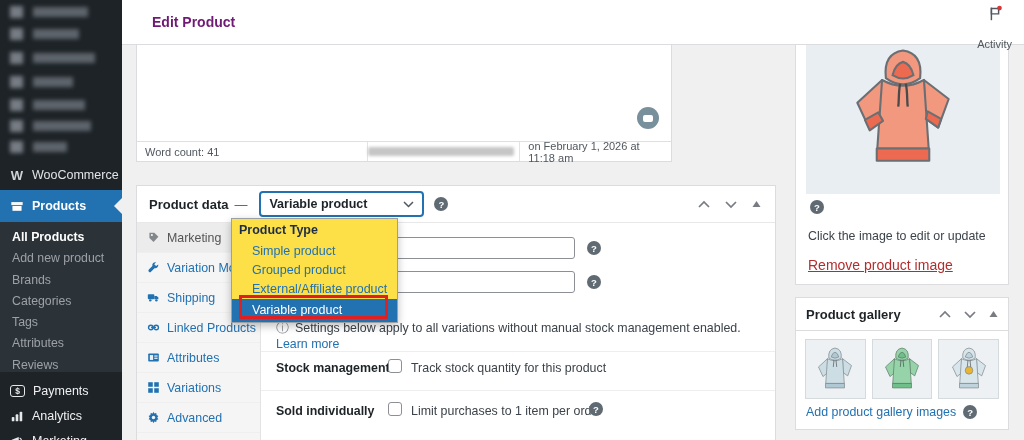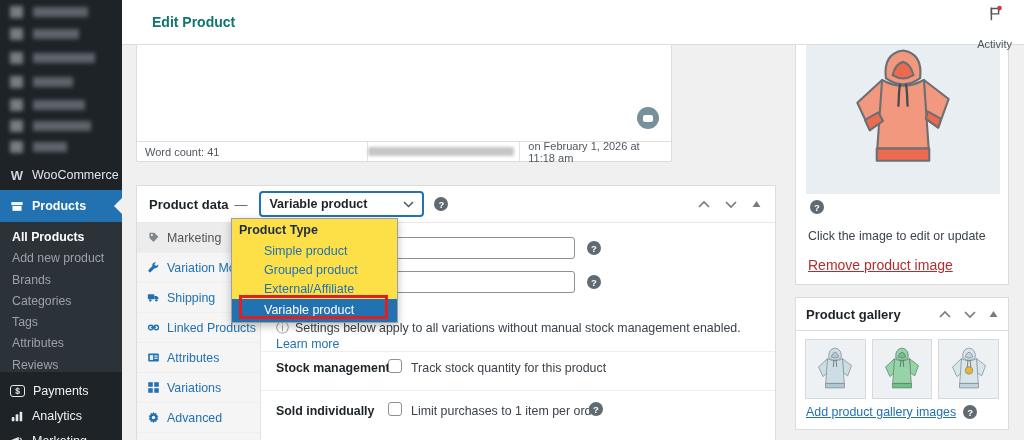--- a/index.html
+++ b/index.html
@@ -17,21 +17,21 @@
   #products-item { background:#2271b1; color:#fff; font-weight:600; height:32px; top:190px; }
   #products-item::after { content:""; position:absolute; right:0; top:50%; margin-top:-8px; border:8px solid transparent; border-right:8px solid #f0f0f1; border-left:none; }
   #sb-submenu { position:absolute; left:0; top:222px; width:122px; height:150px; background:#2c3338; padding-top:5px; }
   .sb-sub { display:block; padding-left:12px; line-height:21.3px; font-size:12.3px; color:#9ca1a8; cursor:pointer; }
   .sb-sub.current { color:#ffffff; font-weight:700; }
   .wc-w { font-weight:800; font-size:13px; color:#cfd3d7; width:14px; text-align:center; }
   .pay-ic { width:15px; height:12px; border:1.4px solid #e6e7e8; border-radius:3px; color:#e6e7e8; font-size:8.5px; font-weight:bold; display:flex; align-items:center; justify-content:center; }
 
   
   #topbar { position:absolute; left:122px; top:0; width:902px; height:45px; background:#fff; border-bottom:1px solid #dcdcde; z-index:4; }
-  #page-title { position:absolute; left:30px; top:14px; font-size:14px; font-weight:700; color:#0f766e; }
+  #page-title { position:absolute; left:30px; top:14px; font-size:14px; font-weight:700; color:#701a75; }
   #activity { position:absolute; right:12px; top:4px; display:flex; flex-direction:column; align-items:center; cursor:pointer; }
   #activity .lbl { font-size:11px; color:#50575e; margin-top:16px; }
 
   
   #editor { position:absolute; left:136px; top:45px; width:536px; height:117px; background:#fff; border:1px solid #dcdcde; border-top:none; }
   #editor-circle { position:absolute; right:12px; top:62px; width:22px; height:22px; border-radius:50%; background:#78909c; display:flex; align-items:center; justify-content:center; cursor:pointer; }
   #editor-circle i { display:block; width:10px; height:7px; background:#fff; border-radius:2px; }
   #editor-status { position:absolute; left:0; right:0; bottom:0; height:20px; border-top:1px solid #dfdfdf; display:flex; align-items:stretch; font-size:11px; color:#50575e; background:#fff; }
   #wc-cell { width:272px; display:flex; align-items:center; padding-left:8px; border-right:1px solid #e3e3e3; }
   #mid-cell { flex:1; display:flex; align-items:center; justify-content:flex-end; }
@@ -50,26 +50,26 @@
   #pd-body { display:flex; height:225px; }
   #pd-tabs { width:124px; background:#f5f5f5; border-right:1px solid #e3e3e3; }
   .pd-tab { height:30px; display:flex; align-items:center; gap:7px; padding-left:10px; font-size:12.4px; color:#2271b1; border-bottom:1px solid #efefef; cursor:pointer; white-space:nowrap; overflow:hidden; }
   .pd-tab.active { background:#ececec; color:#555; }
   #pd-main { position:relative; flex:1; font-size:12.4px; color:#3c434a; }
   .wc-input { position:absolute; left:59px; width:255px; height:22px; border:1px solid #8c8f94; border-radius:3px; padding:0 6px; font-size:12.5px; color:#2c3338; font-family:inherit; background:#fff; }
   .row-div { position:absolute; left:0; right:0; border-top:1px solid #eeeeee; }
   .bold-lbl { font-weight:700; color:#1d2327; }
   .checkbox { display:inline-block; width:14px; height:14px; border:1px solid #8c8f94; border-radius:3px; background:#fff; vertical-align:-3px; cursor:pointer; }
   .info-ic { color:#8c8f94; font-size:13px; margin-right:6px; }
-  .blue-link { color:#2271b1; text-decoration:underline; cursor:pointer; }
+  .blue-link { color:#2271b1; cursor:pointer; }
 
   
   #dropdown { position:absolute; left:94px; top:32px; width:167px; background:#fde047; border:1px solid #9aa0a6; box-shadow:0 3px 8px rgba(0,0,0,.25); z-index:60; font-size:12.5px; }
   .dd-group { height:23px; line-height:23px; padding-left:7px; font-weight:700; color:#1d2c46; }
-  .dd-opt { height:19px; line-height:19px; padding-left:32px; color:#2271b1; cursor:pointer; }
+  .dd-opt { height:19px; line-height:19px; padding-left:20px; color:#2271b1; cursor:pointer; }
   .dd-opt.sel { height:23px; line-height:23px; background:#2271b1; color:#fff; }
   #annotation { position:absolute; left:7px; top:76px; width:149px; height:24px; border:3px solid #e02020; pointer-events:none; }
 
   
   #img-panel { position:absolute; left:795px; top:45px; width:214px; height:240px; background:#fff; border:1px solid #dcdcde; border-top:none; }
   #img-box { position:absolute; left:10px; top:0; width:194px; height:149px; background:#e9eef2; overflow:hidden; display:flex; justify-content:center; cursor:pointer; }
   #img-box svg { margin-top:-5px; }
   #img-help { position:absolute; left:14px; top:155px; }
   #img-hint { position:absolute; left:12px; top:184px; font-size:12.4px; color:#3c434a; }
   #img-remove { position:absolute; left:12px; top:212px; font-size:14px; color:#b32d2e; text-decoration:underline; cursor:pointer; }

